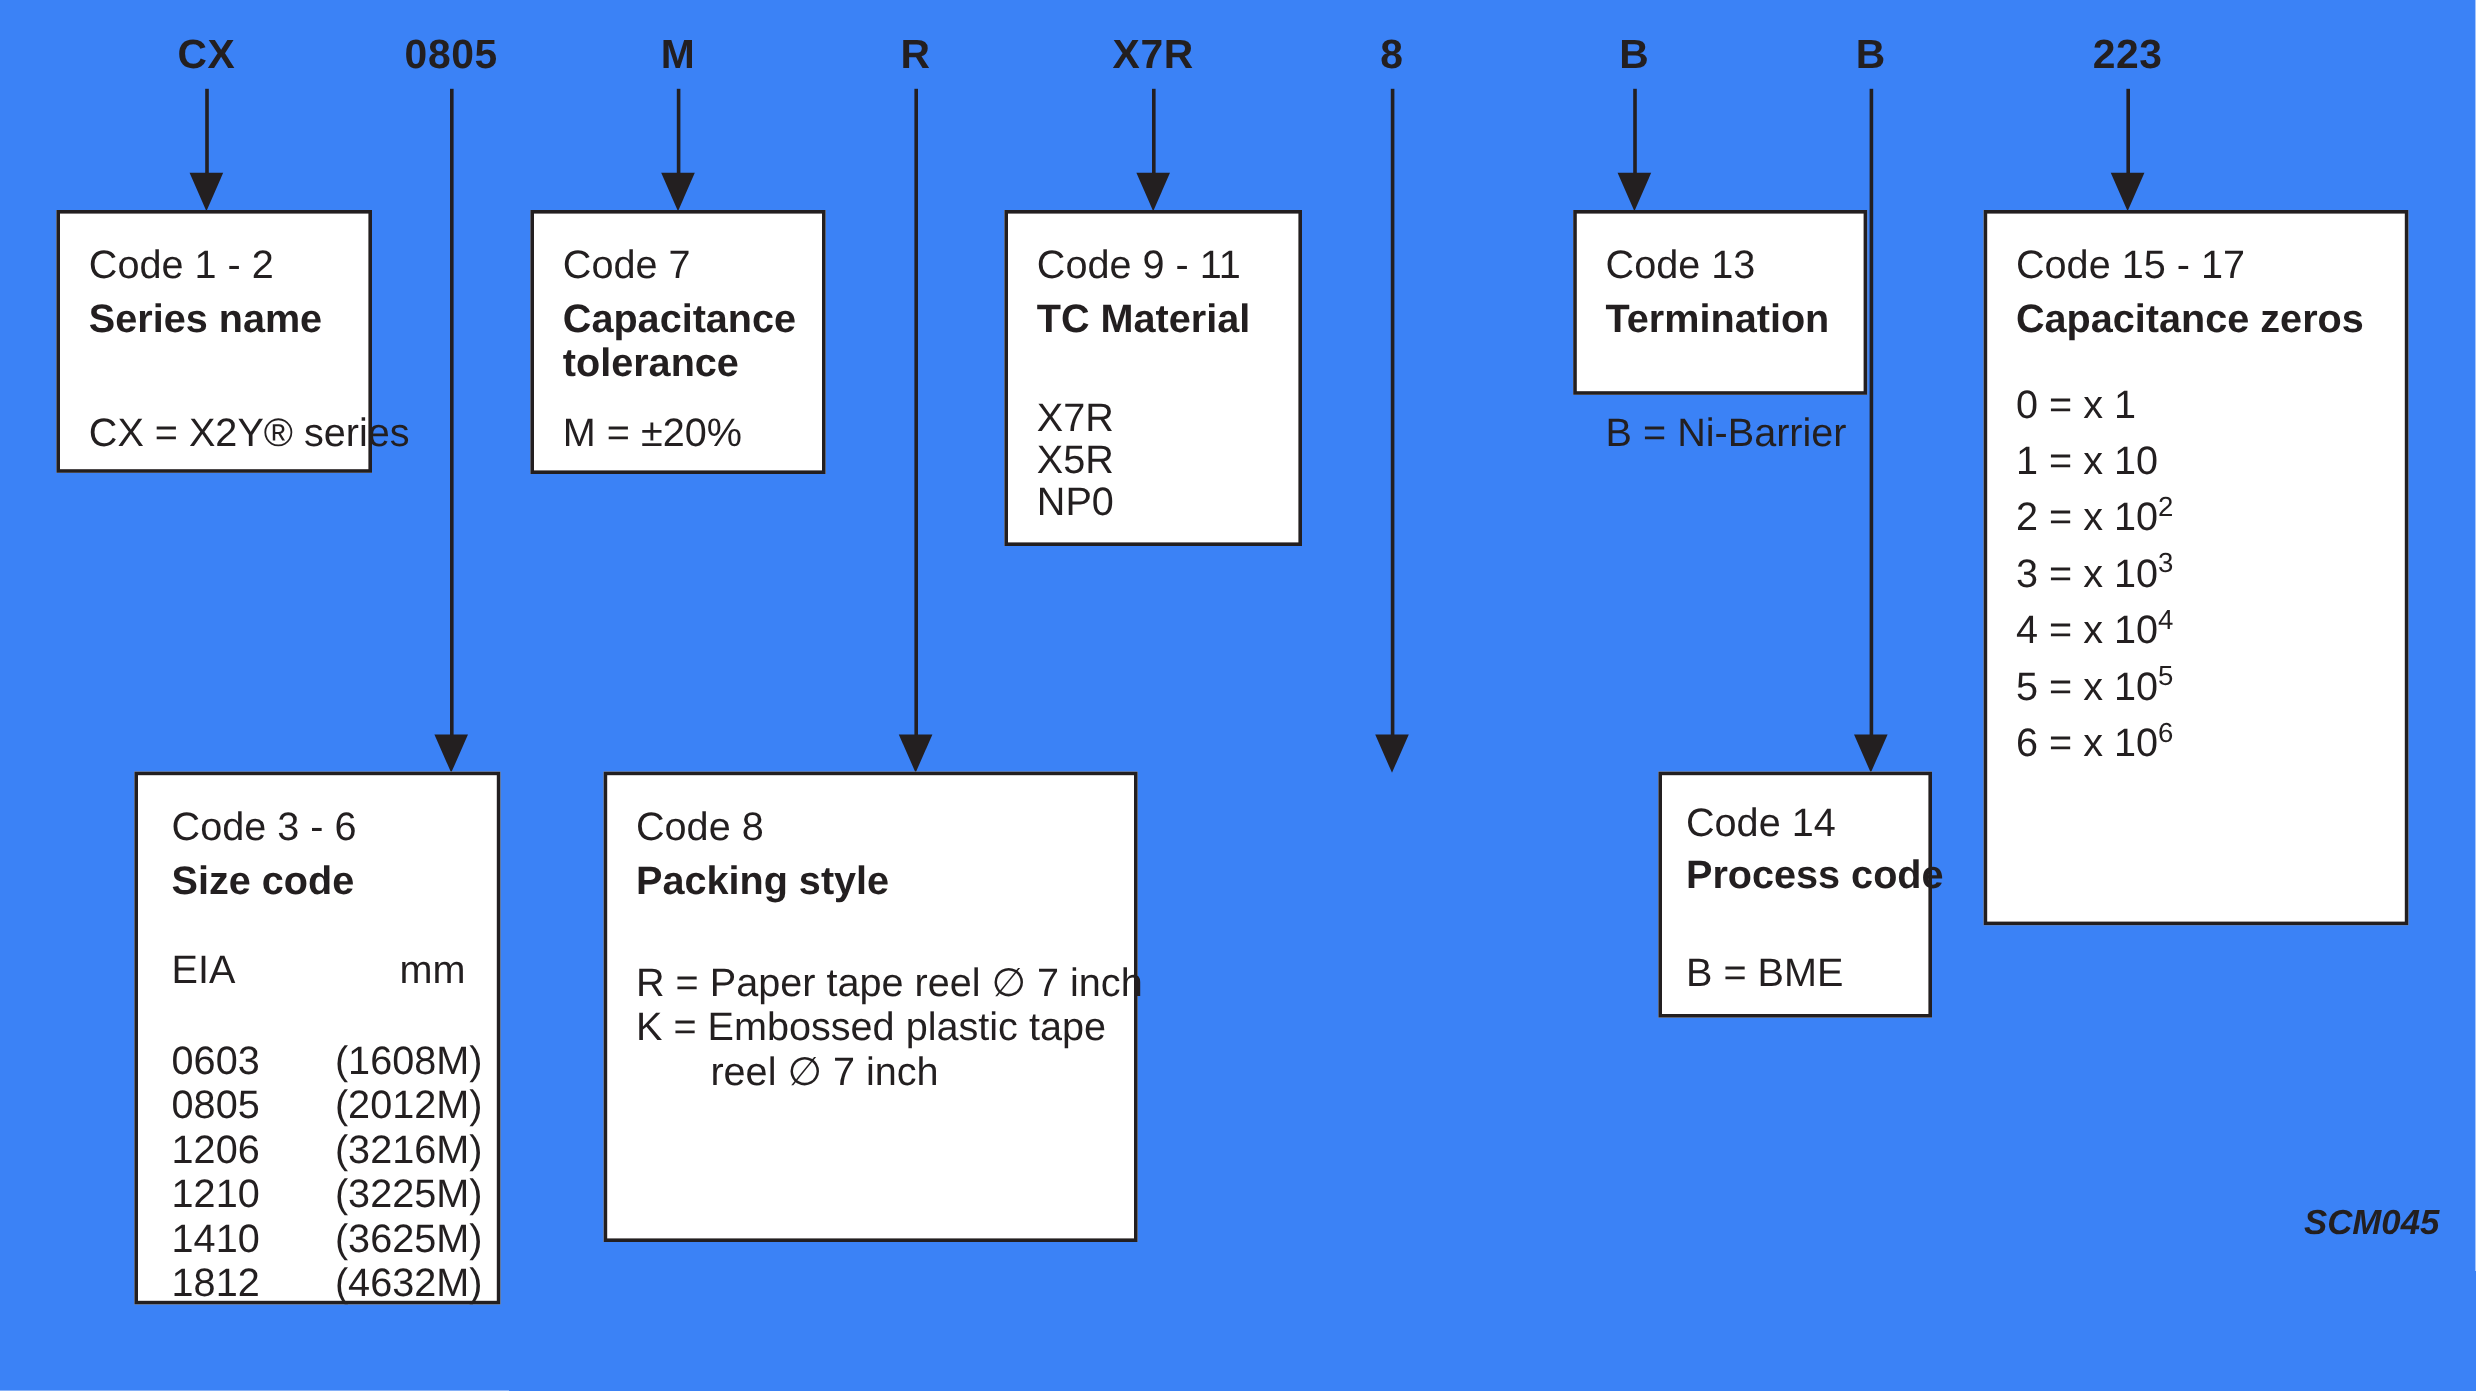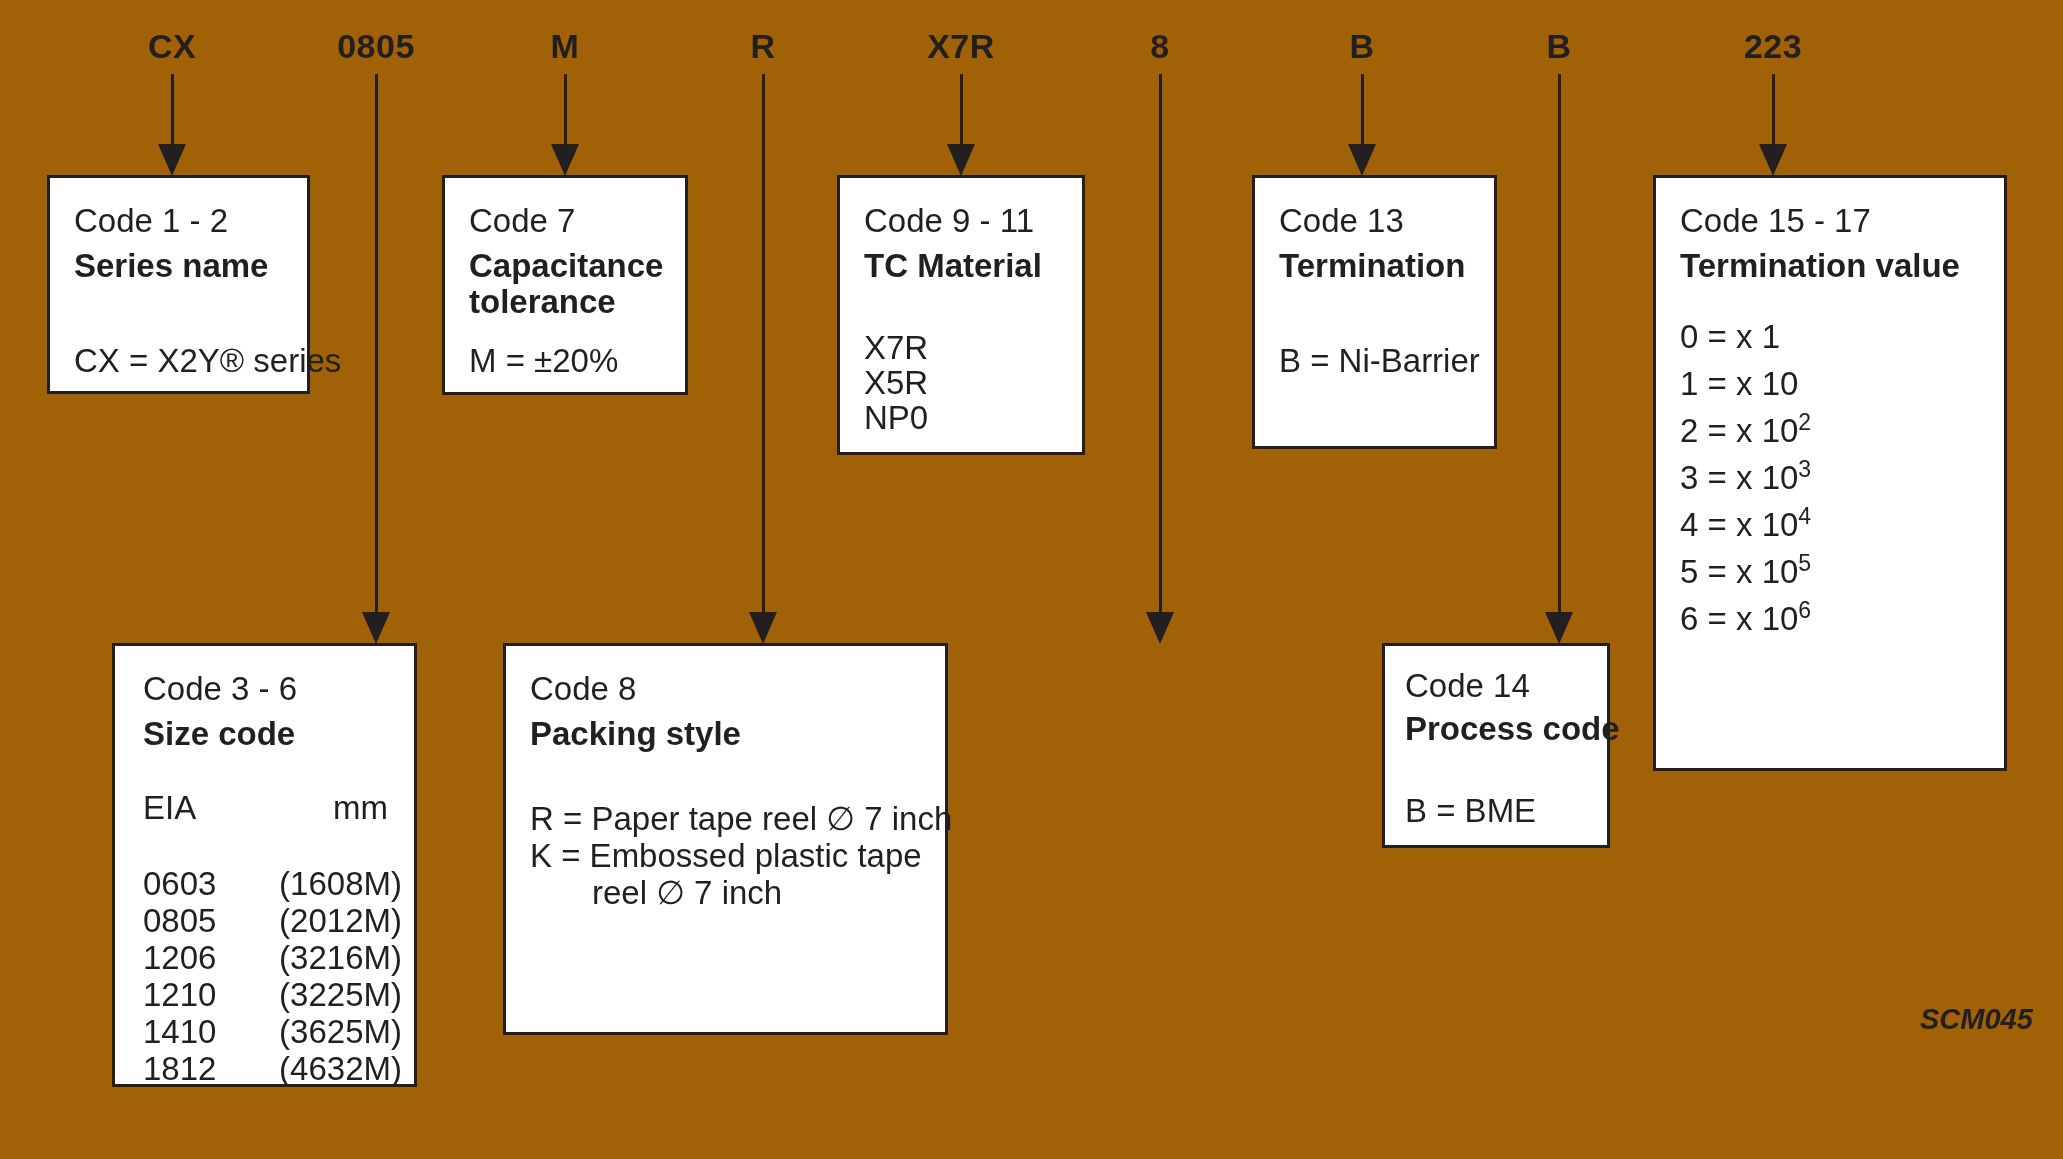--- a/index.html
+++ b/index.html
@@ -1,17 +1,17 @@
 <!DOCTYPE html>
 <html><head>
 <meta charset="utf-8">
 <style>
   html, body { margin:0; padding:0; background:#ffffff; }
   .canvas {
-    position:relative; width:2063px; height:1159px; background:#a16207;
+    position:relative; width:2063px; height:1159px; background:#3b82f6;
     font-family:"Liberation Sans", sans-serif; color:#231f20; overflow:hidden;
   }
 
   
   .token {
     position:absolute; top:27px; width:160px; margin-left:-80px;
     text-align:center; font-weight:bold; font-size:34px; letter-spacing:0.5px;
     white-space:nowrap;
   }
 
@@ -32,21 +32,21 @@
     position:absolute; box-sizing:border-box; background:#ffffff;
     border:3px solid #231f20; padding:25px 12px 12px 24px;
     font-size:33px; line-height:36px;
   }
   .box div { white-space:nowrap; }
   .title { font-weight:bold; margin-top:9px; }
 
   .b1 { left:47px;   top:175px; width:263px; height:219px; }
   .b2 { left:442px;  top:175px; width:246px; height:220px; }
   .b3 { left:837px;  top:175px; width:248px; height:280px; }
-  .b4 { left:1252px; top:175px; width:245px; height:274px; }
+  .b4 { left:1311px; top:175px; width:245px; height:154px; }
   .b5 { left:1653px; top:175px; width:354px; height:596px; }
   .b6 { left:112px;  top:643px; width:305px; height:444px; padding-left:28px; }
   .b7 { left:503px;  top:643px; width:445px; height:392px; }
   .b8 { left:1038px; top:643px; width:249px; height:392px; }
   .b9 { left:1382px; top:643px; width:228px; height:205px; padding-left:20px; padding-top:22px; }
   .b9 .title { margin-top:7px; }
 
   .value-gap-lg { margin-top:59px; }   
   .value-gap-md { margin-top:23px; }   
   .b3 .opts  { margin-top:46px; line-height:35px; }
@@ -127,21 +127,21 @@
   </div>
 
   <div class="box b4">
     <div class="code-label">Code 13</div>
     <div class="title">Termination</div>
     <div class="value-gap-lg">B = Ni-Barrier</div>
   </div>
 
   <div class="box b5">
     <div class="code-label">Code 15 - 17</div>
-    <div class="title">Termination value</div>
+    <div class="title">Capacitance zeros</div>
     <div class="mults">
       <div><span>0 = x 1</span><sup></sup></div>
       <div><span>1 = x 10</span><sup></sup></div>
       <div><span>2 = x 10</span><sup>2</sup></div>
       <div><span>3 = x 10</span><sup>3</sup></div>
       <div><span>4 = x 10</span><sup>4</sup></div>
       <div><span>5 = x 10</span><sup>5</sup></div>
       <div><span>6 = x 10</span><sup>6</sup></div>
     </div>
   </div>

